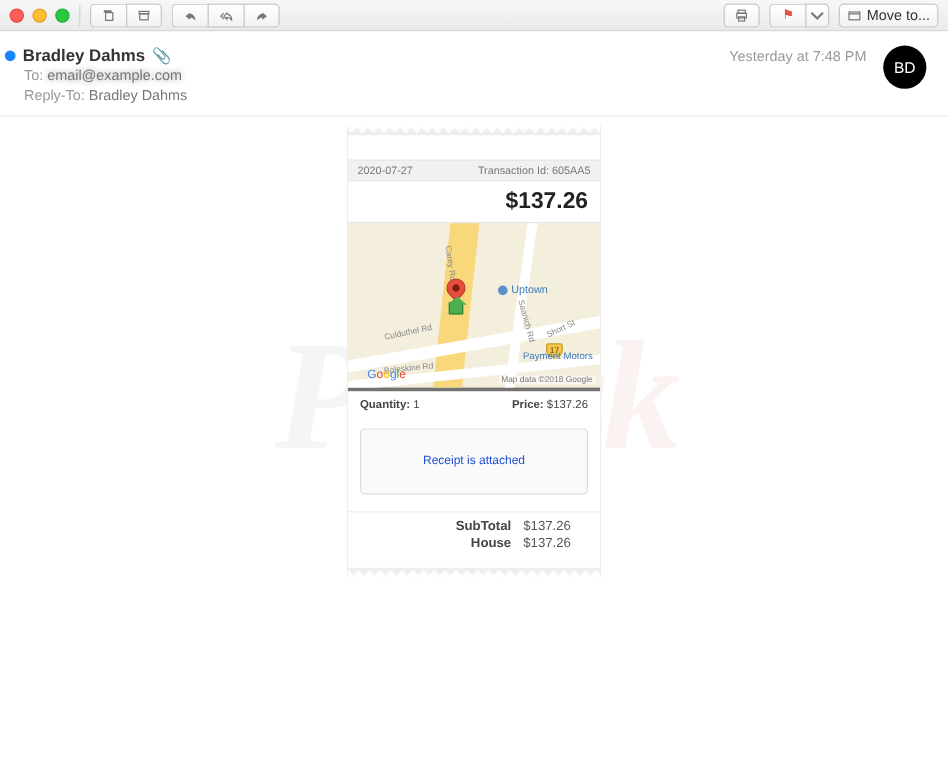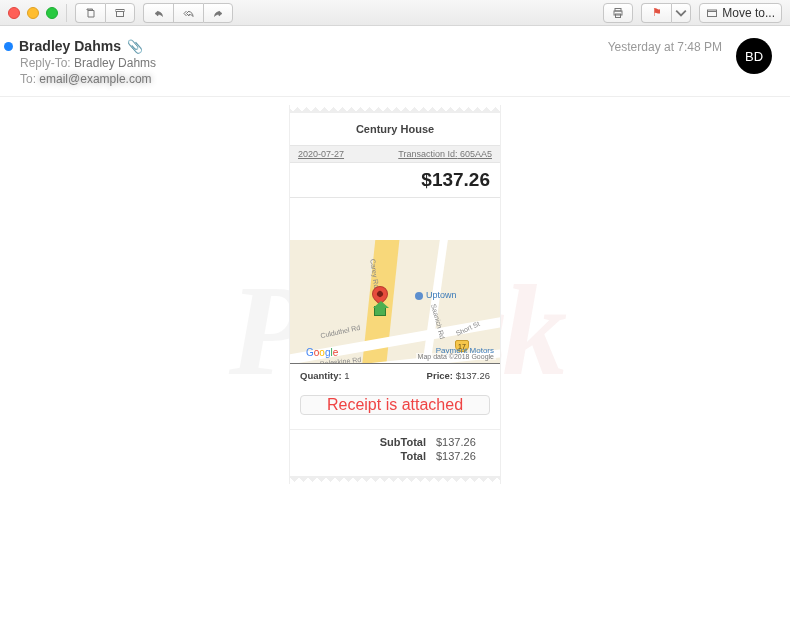--- a/index.html
+++ b/index.html
@@ -86,30 +86,29 @@
     background-position:0 0;
     background-repeat:repeat-x;
   }
   .zigzag{transform:rotate(180deg);}
   .rc-head{text-align:center;padding:10px 8px;}
   .rc-title{font-weight:bold;font-size:11px;}
   .rc-addr{font-size:10px;color:#555;}
   .rc-meta{
     display:flex;justify-content:space-between;
     background:#f1f1f1;padding:3px 8px;font-size:9px;color:#777;
-    border-top:1px solid #e5e5e5;border-bottom:1px solid #e5e5e5;text-decoration:underline;
+    border-top:1px solid #e5e5e5;border-bottom:1px solid #e5e5e5;
   }
   .rc-total{
     text-align:right;font-size:19px;font-weight:bold;color:#222;
     padding:6px 10px;border-bottom:1px solid #e5e5e5;
   }
   .map{
-    height:124px;background:#f4eedd;position:relative;overflow:hidden;
-    border-bottom:1px solid #737373;
-    margin-top:42px;
+    height:140px;background:#f4eedd;position:relative;overflow:hidden;
+    border-bottom:3px solid #737373;
   }
   .road-main{position:absolute;left:78px;top:-10px;width:24px;height:160px;background:#f8d87a;transform:rotate(6deg);}
   .road-h{position:absolute;left:-10px;top:95px;width:240px;height:10px;background:#fff;transform:rotate(-10deg);}
   .road-h2{position:absolute;left:-10px;top:120px;width:240px;height:8px;background:#fff;transform:rotate(-6deg);}
   .road-v{position:absolute;left:140px;top:-10px;width:8px;height:160px;background:#fff;transform:rotate(8deg);}
   .poi-blue{position:absolute;left:125px;top:50px;font-size:9px;color:#3b7ab8;font-weight:500;}
   .poi-blue::before{content:"";display:inline-block;width:8px;height:8px;border-radius:50%;background:#5d8fce;margin-right:3px;vertical-align:middle;}
   .poi-sub{position:absolute;right:6px;top:106px;font-size:8px;color:#3b7ab8;}
   .street1{position:absolute;left:30px;top:88px;font-size:7px;color:#888;transform:rotate(-12deg);}
   .street2{position:absolute;left:130px;top:78px;font-size:7px;color:#888;transform:rotate(75deg);}
@@ -137,21 +136,21 @@
   .item-row{padding:10px;display:flex;gap:8px;align-items:flex-start;}
   .item-thumb{
     width:34px;height:34px;background:#eaeaea;border-radius:4px;
     display:flex;align-items:center;justify-content:center;color:#ccc;font-size:16px;
   }
   .item-name{font-weight:bold;font-size:11px;}
   .qty-price{display:flex;justify-content:space-between;padding:6px 10px 14px;font-size:9.5px;}
   .lbl{font-weight:bold;}
   .attach-btn{
     margin:0 10px 14px;border:1px solid #ddd;border-radius:4px;
-    text-align:center;padding:0 0;font-size:16px;color:#ef4444;background:#fafafa;
+    text-align:center;padding:21px 0;font-size:10px;color:#1d4ed8;background:#fafafa;
   }
   .totals{padding:4px 10px 14px;border-top:1px solid #eee;}
   .totals-row{display:flex;justify-content:flex-end;gap:10px;font-size:11px;margin-top:2px;}
   .totals-row .tl{font-weight:bold;text-align:center;}
   .totals-row .tv{width:54px;text-align:left;color:#555;}
 
   
   .watermark{
     position:absolute;left:50%;top:52%;transform:translate(-50%,-50%);
     pointer-events:none;z-index:-1;
@@ -226,40 +225,39 @@
   </div>
 </div>
 
 <div class="mail-header">
   <div class="sender-line">
     <span class="unread-dot"></span>
     <span>Bradley Dahms</span>
     <span class="attach-icon">📎</span>
   </div>
   <div class="meta-row">
+    <span class="label">To:</span>
+    <span class="val blur">email@example.com</span>
+  </div>
+  <div class="meta-row">
     <span class="label">Reply-To:</span>
     <span class="val">Bradley Dahms</span>
-  </div>
-  <div class="meta-row">
-    <span class="label">To:</span>
-    <span class="val blur">email@example.com</span>
   </div>
   <div class="datetime">Yesterday at 7:48 PM</div>
   <div class="avatar">BD</div>
 </div>
 
 <div class="watermark">
   <span>PC</span><span class="r">risk</span><span></span>
 </div>
 
 <div class="content">
   <div class="receipt">
     <div class="zigzag"></div>
     <div class="rc-head">
-      <div class="rc-title">Century House</div>
     </div>
     <div class="rc-meta">
       <span>2020-07-27</span>
       <span>
         <span>Transaction Id:</span>
         <span>605AA5</span>
       </span>
     </div>
     <div class="rc-total">$137.26</div>
 
@@ -288,19 +286,19 @@
     </div>
 
     <div class="attach-btn">Receipt is attached</div>
 
     <div class="totals">
       <div class="totals-row">
         <span class="tl">SubTotal</span>
         <span class="tv">$137.26</span>
       </div>
       <div class="totals-row">
-        <span class="tl">Total</span>
+        <span class="tl">House</span>
         <span class="tv">$137.26</span>
       </div>
     </div>
     <div class="zigzag-b"></div>
   </div>
 </div>
 
 </body></html>

